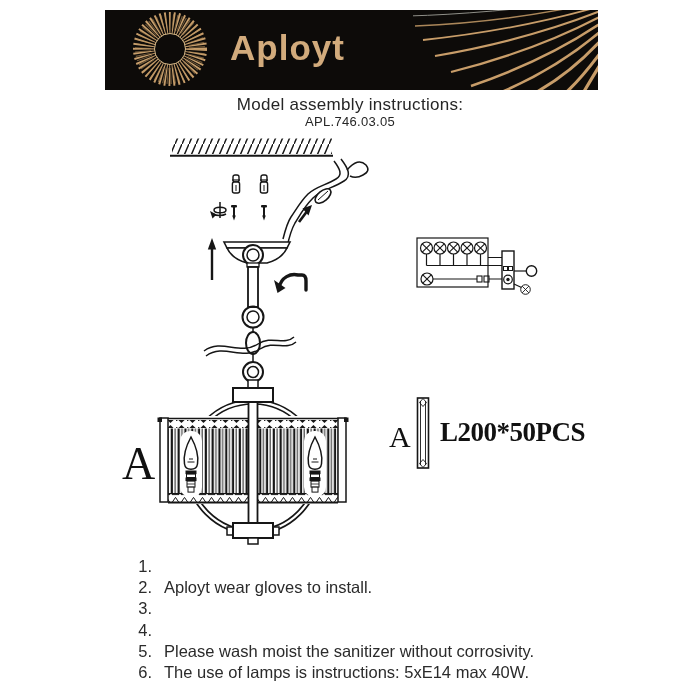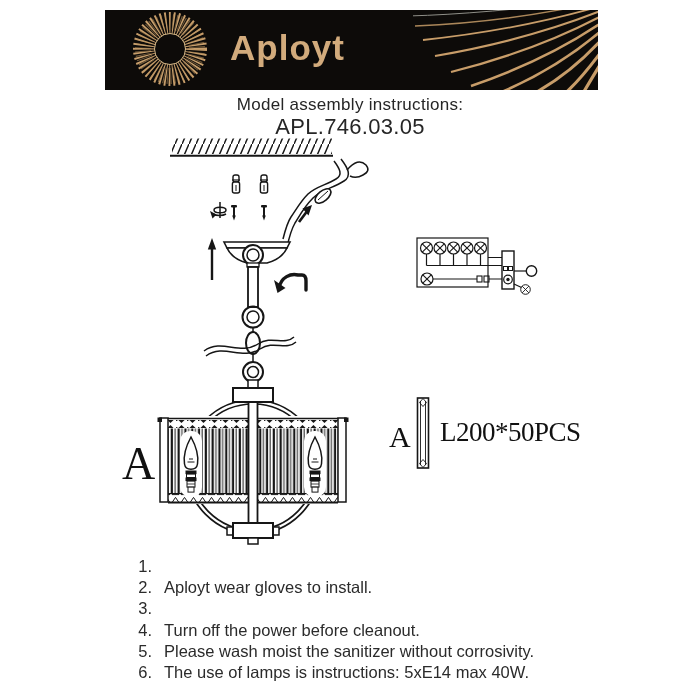--- a/index.html
+++ b/index.html
@@ -6,26 +6,26 @@
   body{width:700px;height:700px;background:#fff;position:relative;overflow:hidden;
        font-family:"Liberation Sans",sans-serif;color:var(--ink,#262626)}
   .abs{position:absolute}
   
   #banner{left:105px;top:10px;width:493px;height:80px;background:var(--banner-bg,#0d0b09);overflow:hidden}
   #brand{position:absolute;left:125px;top:50%;transform:translateY(-56%);
          color:var(--gold,#d2ab7c);font-size:35px;letter-spacing:1px;font-weight:700}
   
   .center-text{left:0;width:700px;text-align:center}
   #title{top:95px;font-size:17px;letter-spacing:.3px}
-  #model{top:114px;font-size:22px;letter-spacing:.3px}
+  #model{top:114px;font-size:13px;letter-spacing:.3px}
   
   .serif{font-family:"Liberation Serif","DejaVu Serif",serif;color:#111}
   #labelA{left:122px;top:437px;font-size:46px}
   #labelA2{left:389px;top:420px;font-size:30px}
-  #spec{left:440px;top:417px;font-size:27px;letter-spacing:-0.5px;font-weight:400}
+  #spec{left:440px;top:417px;font-size:27px;letter-spacing:-0.5px;font-weight:700}
   
   #instructions{left:132px;top:556px}
   .ins-row{display:flex;line-height:21.2px;font-size:16.5px;color:#2b2b2b}
   .ins-num{width:20px;text-align:right;margin-right:12px;flex:0 0 auto}
   
   .ln{stroke:#161616;fill:none}
   .fw{fill:#fff;stroke:#161616}
   .fb{fill:#161616;stroke:none}
 </style>
 </head>
@@ -239,21 +239,20 @@
   </div>
   <div class="ins-row">
     <span class="ins-num">2.</span>
     <span>Aployt wear gloves to install.</span>
   </div>
   <div class="ins-row">
     <span class="ins-num">3.</span>
   </div>
   <div class="ins-row">
     <span class="ins-num">4.</span>
-    <span>Turn off the power before cleanout.</span>
   </div>
   <div class="ins-row">
     <span class="ins-num">5.</span>
     <span>Please wash moist the sanitizer without corrosivity.</span>
   </div>
   <div class="ins-row">
     <span class="ins-num">6.</span>
     <span>The use of lamps is instructions: 5xE14 max 40W.</span>
   </div>
 </div>

